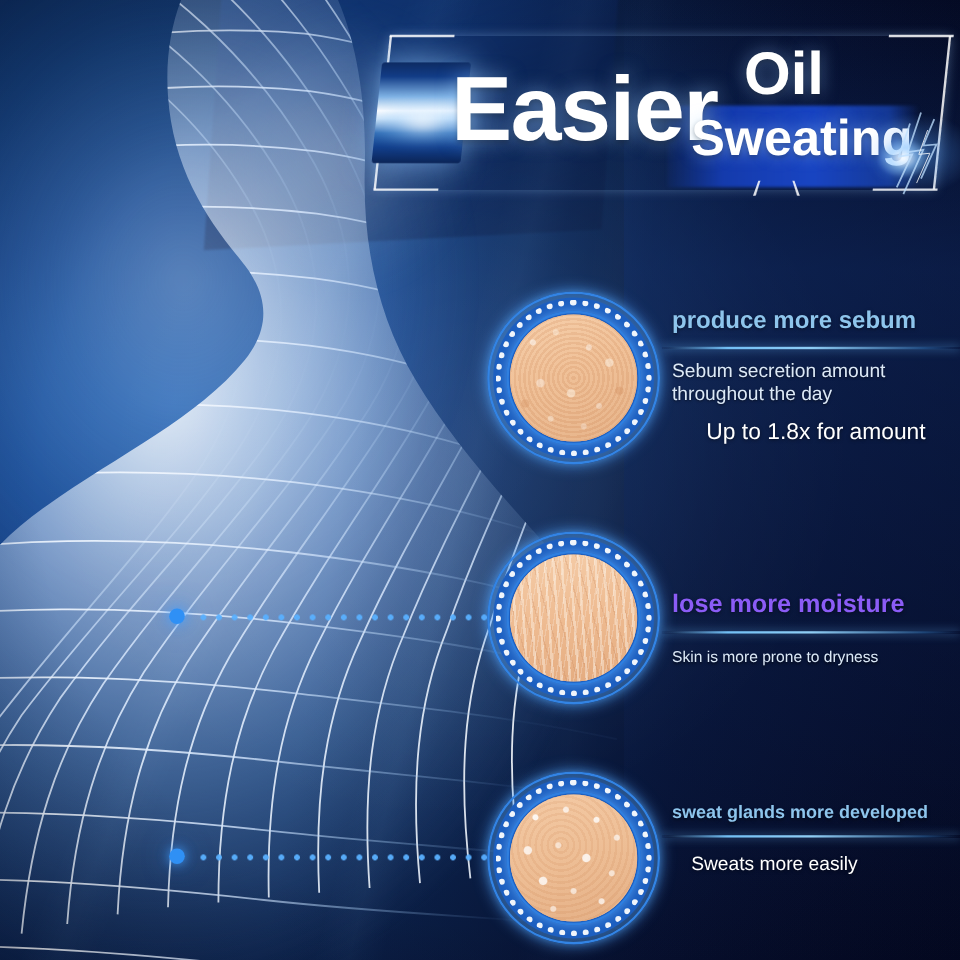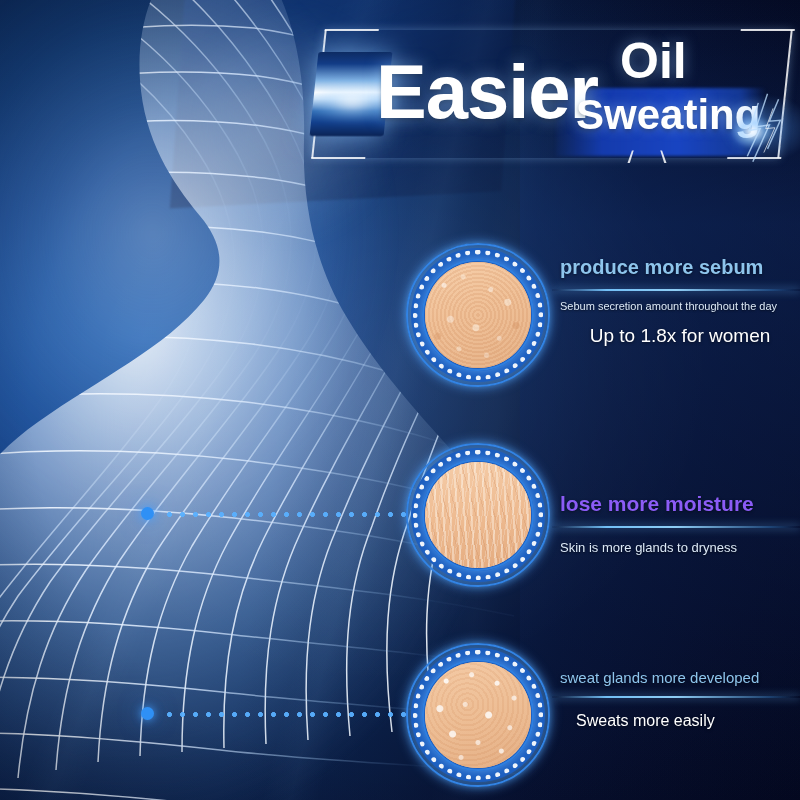--- a/index.html
+++ b/index.html
@@ -240,21 +240,21 @@
     text-shadow:0 1px 3px rgba(0,0,0,.5);
   }
   .block .title.lightblue{color:#8ec5ec;}
   .block .title.white{color:#8b5cf6;}
   .rule{
     position:absolute;left:-8px;width:248px;height:2px;
     background:linear-gradient(90deg, rgba(60,150,235,0) 0%, rgba(120,200,255,.95) 22%, rgba(150,215,255,.95) 50%, rgba(70,160,240,.35) 88%, rgba(40,110,200,0) 100%);
     box-shadow:0 0 8px rgba(110,190,255,.75);
   }
   .block .sub{
-    font-size:11px;color:#dce9f7;font-weight:500;line-height:1.2;
+    font-size:16px;color:#dce9f7;font-weight:500;line-height:1.2;
     text-shadow:0 1px 2px rgba(0,0,0,.55);
   }
   .block .emph{
     font-size:19px;color:#ffffff;font-weight:500;line-height:1.2;
     text-shadow:0 1px 3px rgba(0,0,0,.5);
   }
 </style>
 </head>
 <body>
 
@@ -407,28 +407,28 @@
     <div class="ring-inner"></div>
     <div class="skin">
       <div class="tex-sweat"></div>
     </div>
   </div>
 
   <div class="block" style="top:256px;">
     <div class="title lightblue">produce more sebum</div>
     <div class="rule" style="top:33px;"></div>
     <div class="sub" style="margin-top:22px;">Sebum secretion amount throughout the day</div>
-    <div class="emph" style="margin-top:12px;text-align:center;">Up to 1.8x for women</div>
+    <div class="emph" style="margin-top:12px;text-align:center;">Up to 1.8x for amount</div>
   </div>
 
   <div class="block" style="top:492px;">
     <div class="title white" style="font-size:21px;">lose more moisture</div>
     <div class="rule" style="top:34px;"></div>
-    <div class="sub" style="margin-top:25px;font-size:13px;">Skin is more glands to dryness</div>
+    <div class="sub" style="margin-top:25px;font-size:13px;">Skin is more prone to dryness</div>
   </div>
 
   <div class="block" style="top:670px;">
-    <div class="title lightblue" style="font-size:15px;font-weight:400;">sweat glands more developed</div>
+    <div class="title lightblue" style="font-size:15px;font-weight:700;">sweat glands more developed</div>
     <div class="rule" style="top:26px;"></div>
     <div class="emph" style="margin-top:24px;font-size:16px;margin-left:16px;">Sweats more easily</div>
   </div>
 
 </div>
 
 </body></html>

